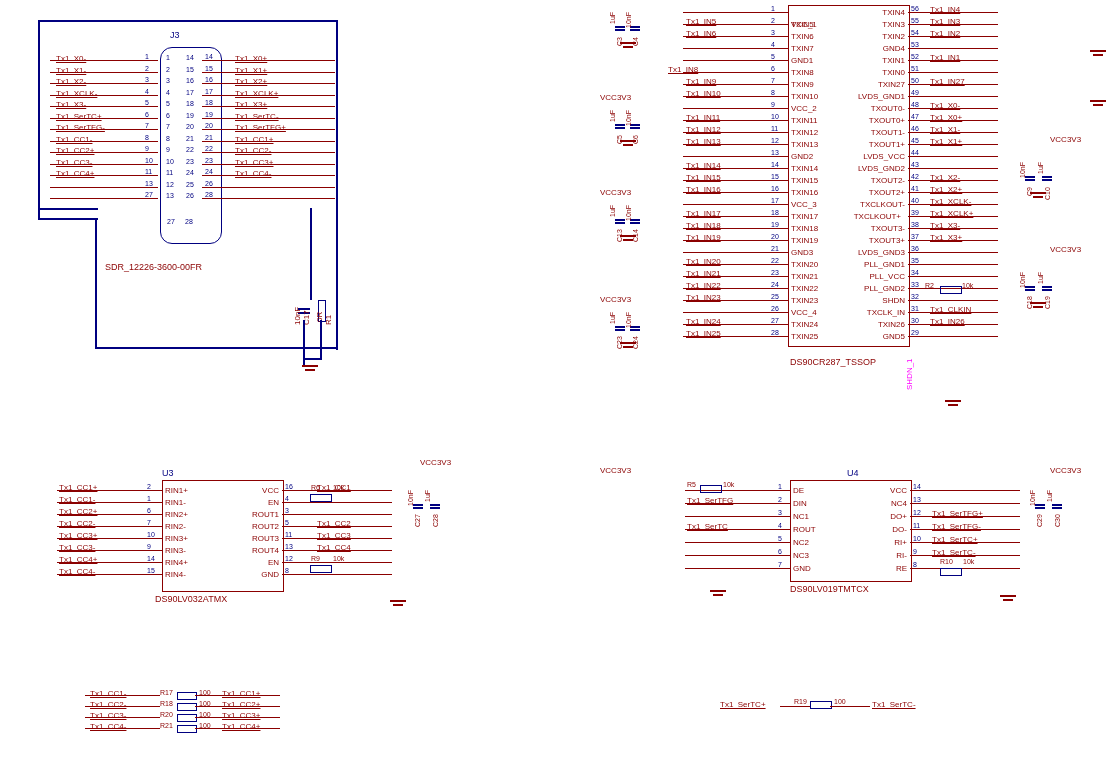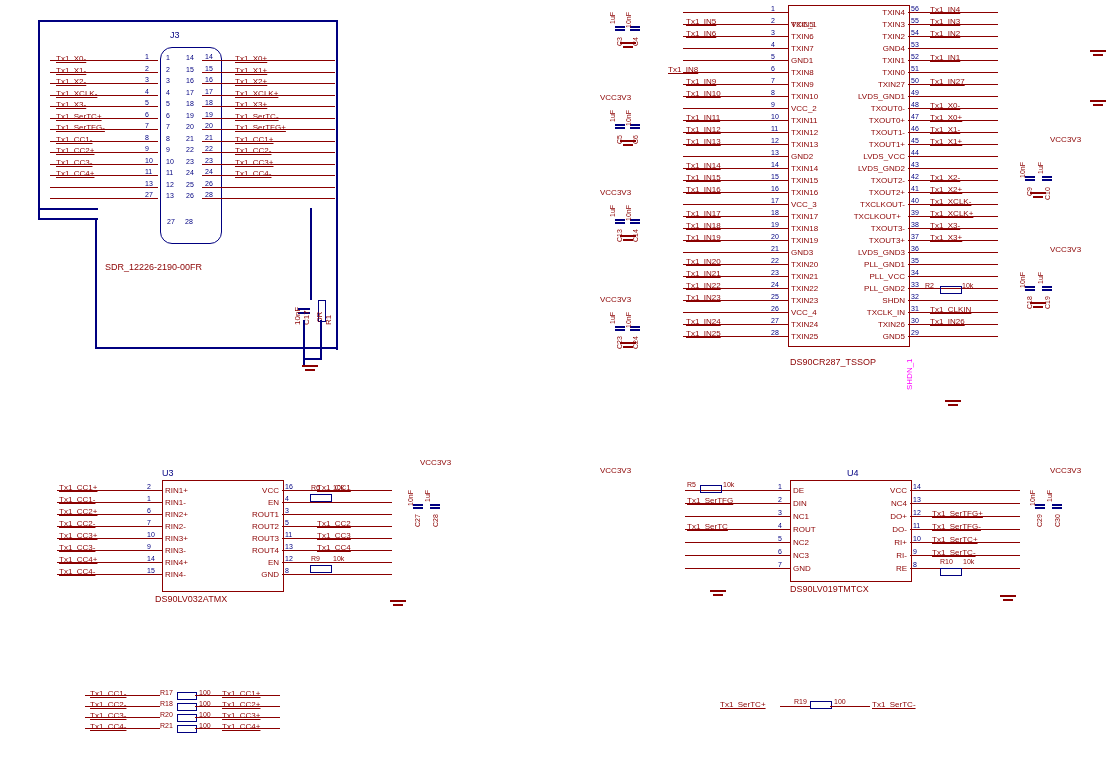--- a/index.html
+++ b/index.html
@@ -227,21 +227,21 @@
     <span class="pin-num" style="left: 186px; top: 134.5px;">21</span>
     <span class="pin-num" style="left: 186px; top: 146px;">22</span>
     <span class="pin-num" style="left: 186px; top: 157.5px;">23</span>
     <span class="pin-num" style="left: 186px; top: 169px;">24</span>
     <span class="pin-num" style="left: 186px; top: 180.5px;">25</span>
     <span class="pin-num" style="left: 186px; top: 192px;">26</span>
     <span class="pin-num" style="left: 167px; top: 218px;">27</span>
     <span class="pin-num" style="left: 185px; top: 218px;">28</span>
   </div>
 
-<span class="part-name" style="left:105px; top:262px;">SDR_12226-2190-00FR</span>
+<span class="part-name" style="left:105px; top:262px;">SDR_12226-3600-00FR</span>
 
 <div class="cap" style="left:298px; top:300px; width:12px; height:20px;"></div>
 <span class="pin-label" style="left:302px; top:325px; transform:rotate(-90deg); transform-origin:left top;">C17</span>
 <span class="pin-label" style="left:293px; top:325px; transform:rotate(-90deg); transform-origin:left top;">10nF</span>
 <div class="res" style="left:318px; top:300px; width:6px; height:20px;"></div>
 <span class="pin-label" style="left:324px; top:325px; transform:rotate(-90deg); transform-origin:left top;">R1</span>
 <span class="pin-label" style="left:315px; top:322px; transform:rotate(-90deg); transform-origin:left top;">0R</span>
 <div class="gnd" style="left:302px; top:365px;"></div>
 
 <div class="wire-blue" style="left:310px; top:208px; width:1.5px; height:92px;"></div>

